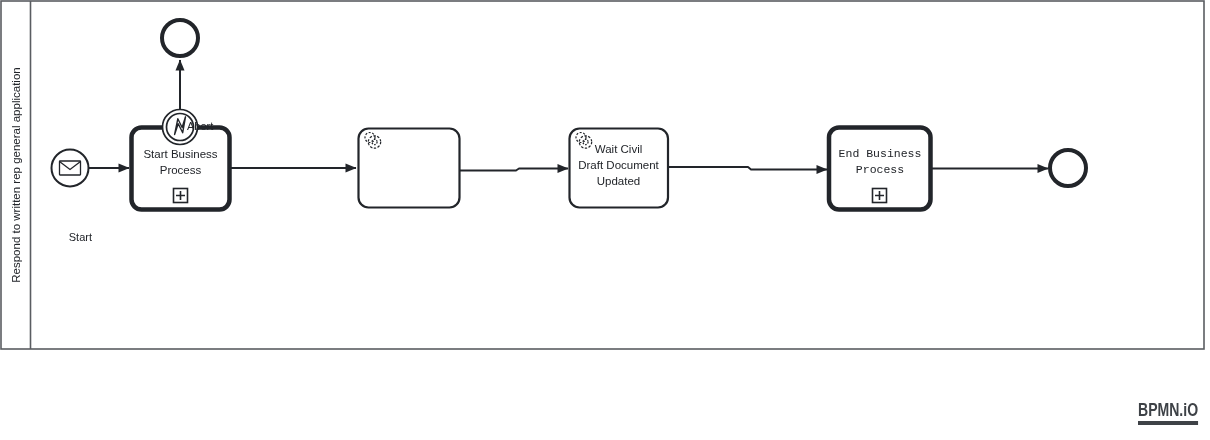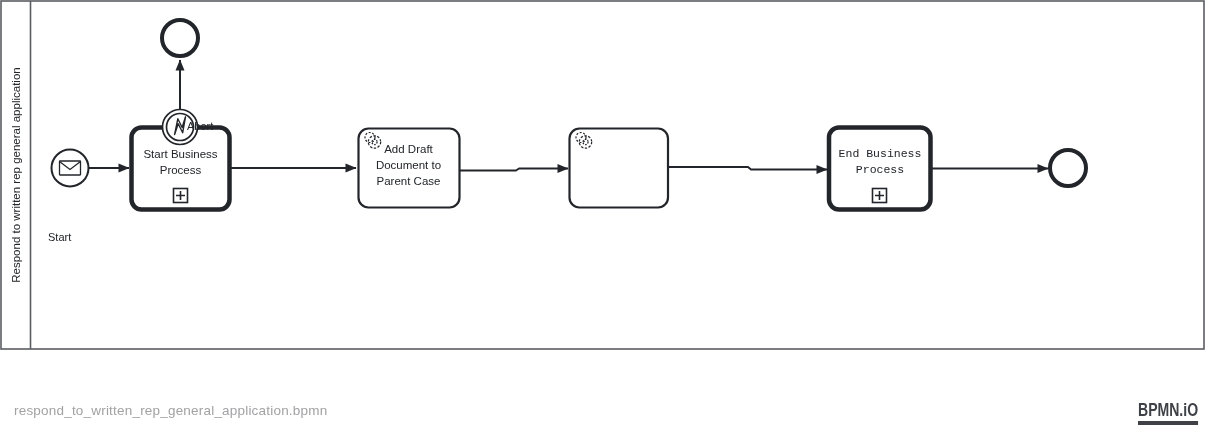--- a/index.html
+++ b/index.html
@@ -131,34 +131,33 @@
 
     <g>
       <circle cx="1068" cy="168" r="18" fill="#ffffff" stroke="#22252a" stroke-width="4"></circle>
     </g>
   </svg>
 
   <div class="overlay pool-band">
     <span>Respond to written rep general application</span>
   </div>
 
-  <div class="overlay event-label" style="left:48px;top:191px;width:44px;text-align:left;">Start</div>
+  <div class="overlay event-label" style="left:48px;top:191px;width:44px;text-align:right;">Start</div>
 
   <div class="overlay event-label" style="left:187px;top:80px;">Abort</div>
 
   <div class="overlay task-label" style="left:131px;top:146px;width:99px;">Start Business
 Process</div>
 
-  <div class="overlay task-label" style="left:358px;top:141px;width:101px;">Add Draft
-Document to
-Parent Case</div>
 
+  <div class="overlay task-label" style="left:569px;top:141px;width:99px;">Wait Civil
+Draft Document
+Updated</div>
 
   <div class="overlay task-label" style="left:829px;top:146px;width:102px;font-family:Liberation Mono, monospace;">End Business
 Process</div>
 
-  <div class="overlay footer-filename">respond_to_written_rep_general_application.bpmn</div>
 
   <div class="overlay logo-wrap">
     <span class="logo-text">BPMN.iO</span>
   </div>
 
 </div>
 
 </body></html>

